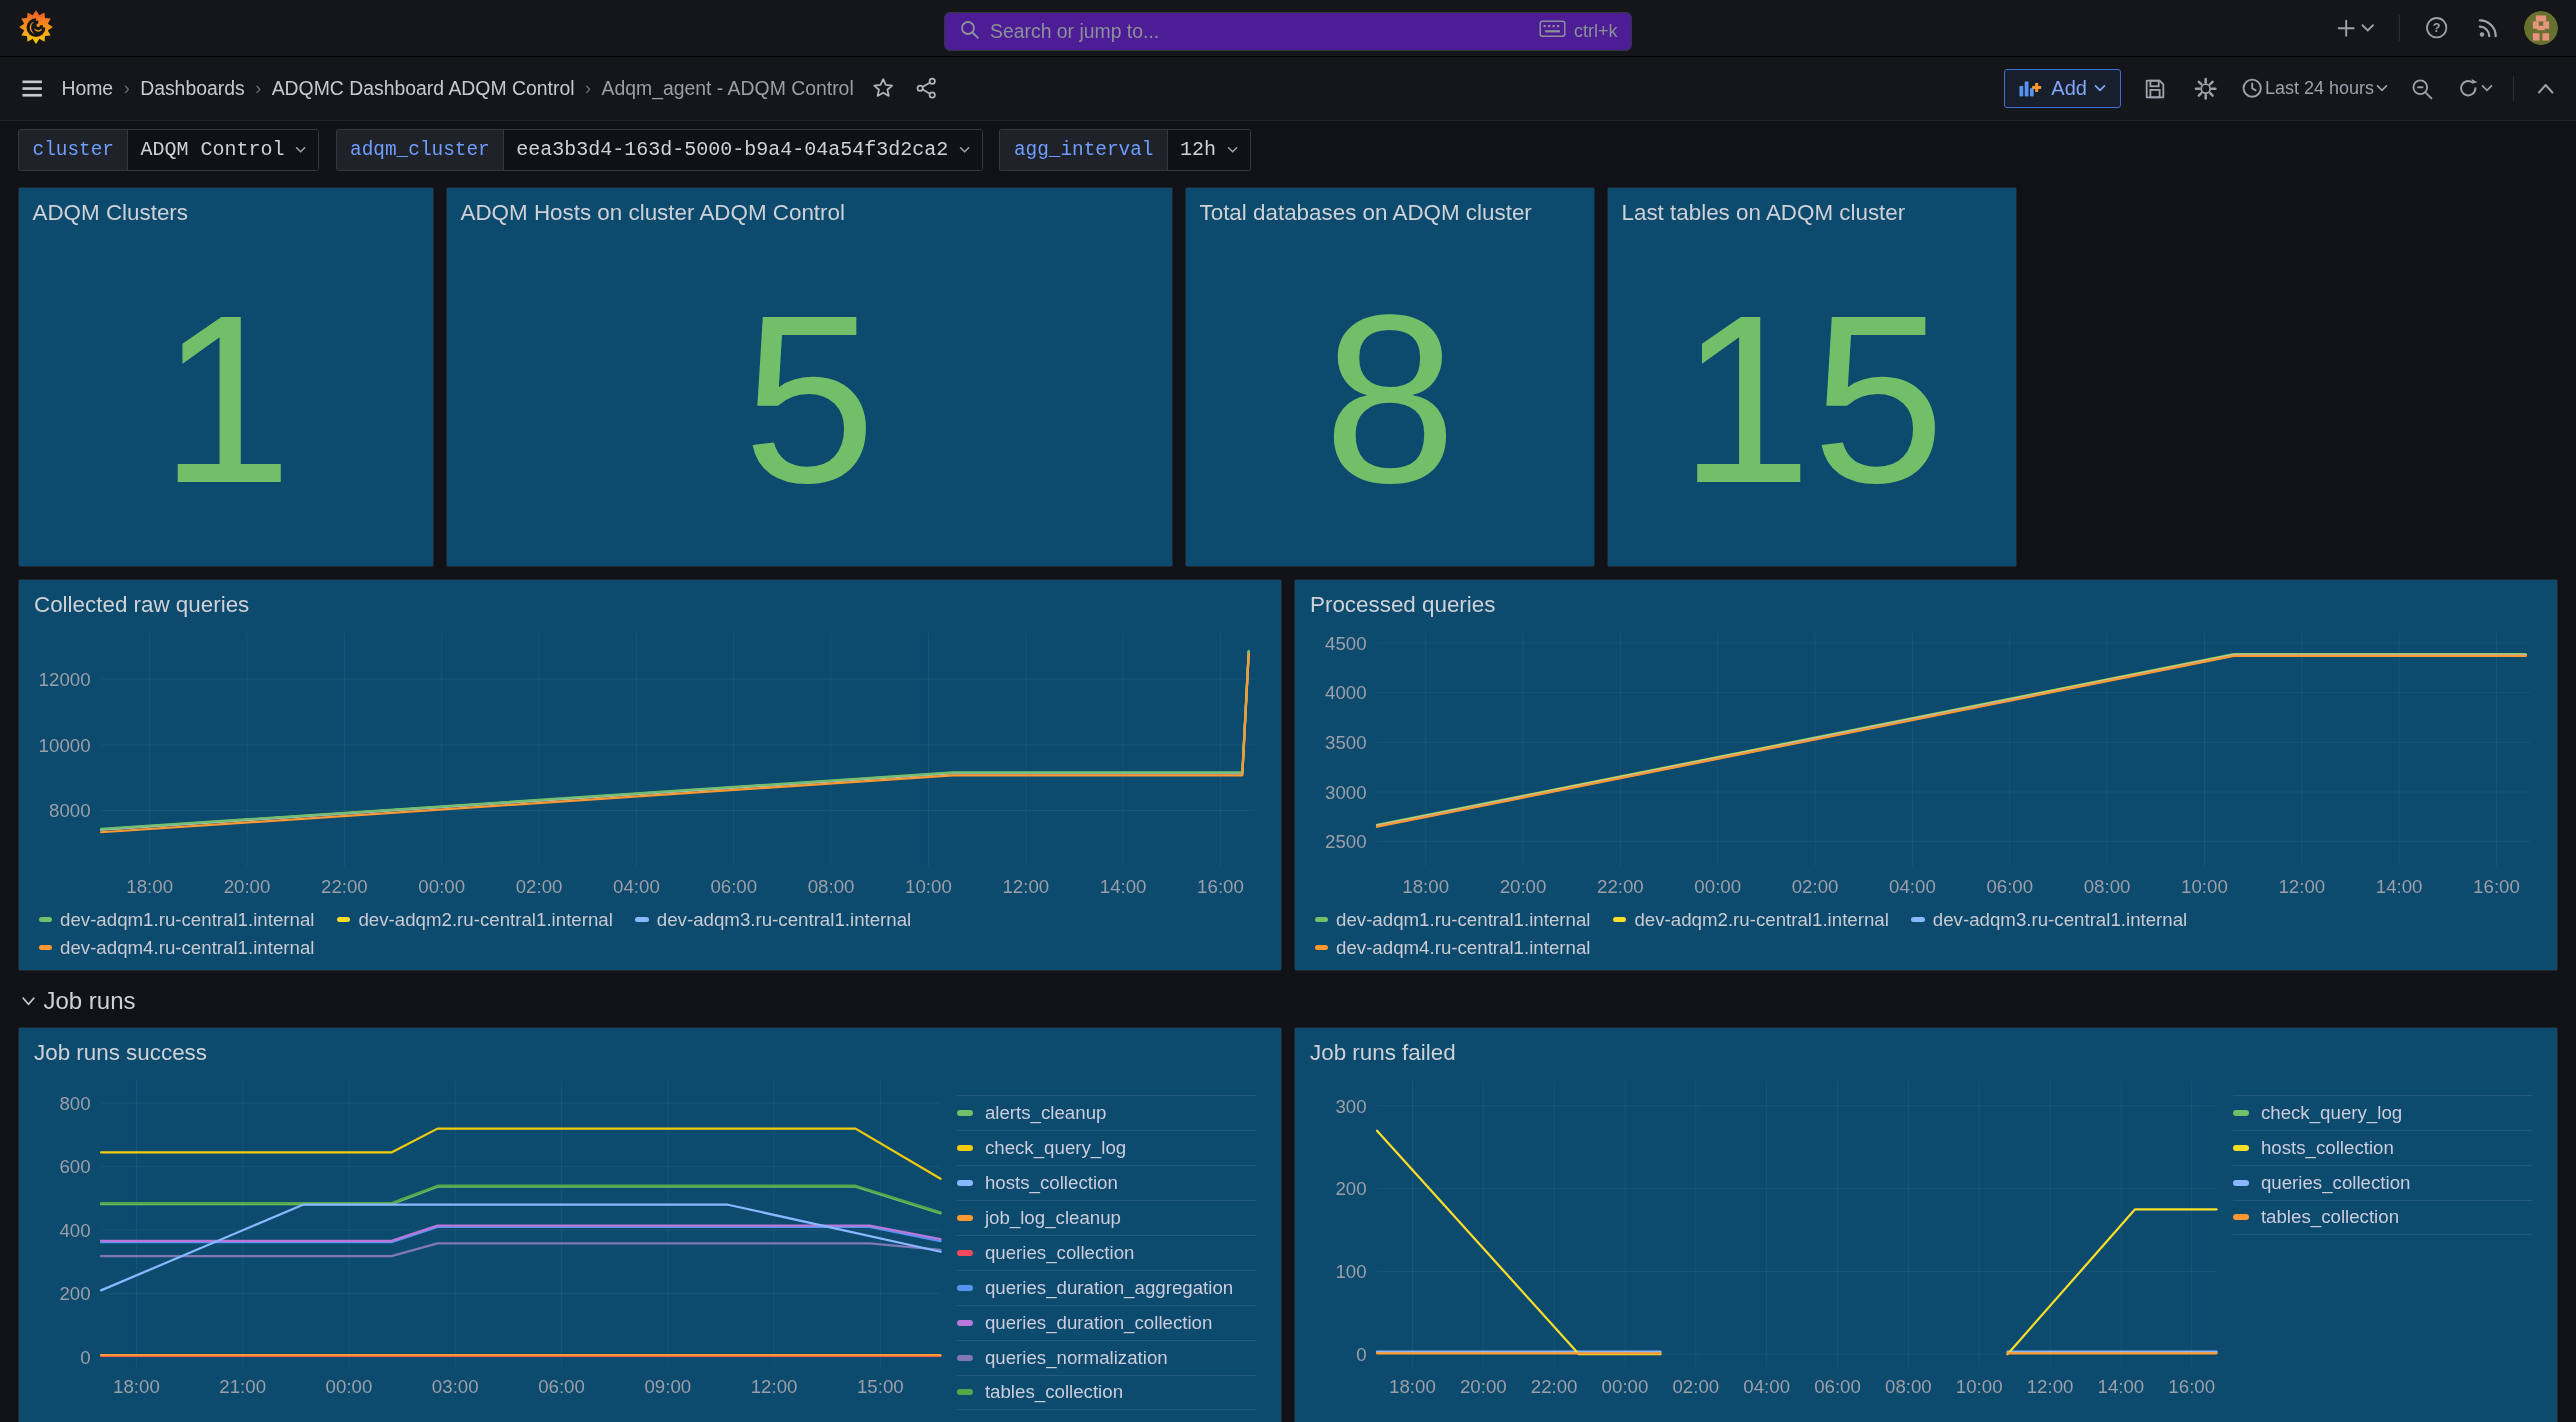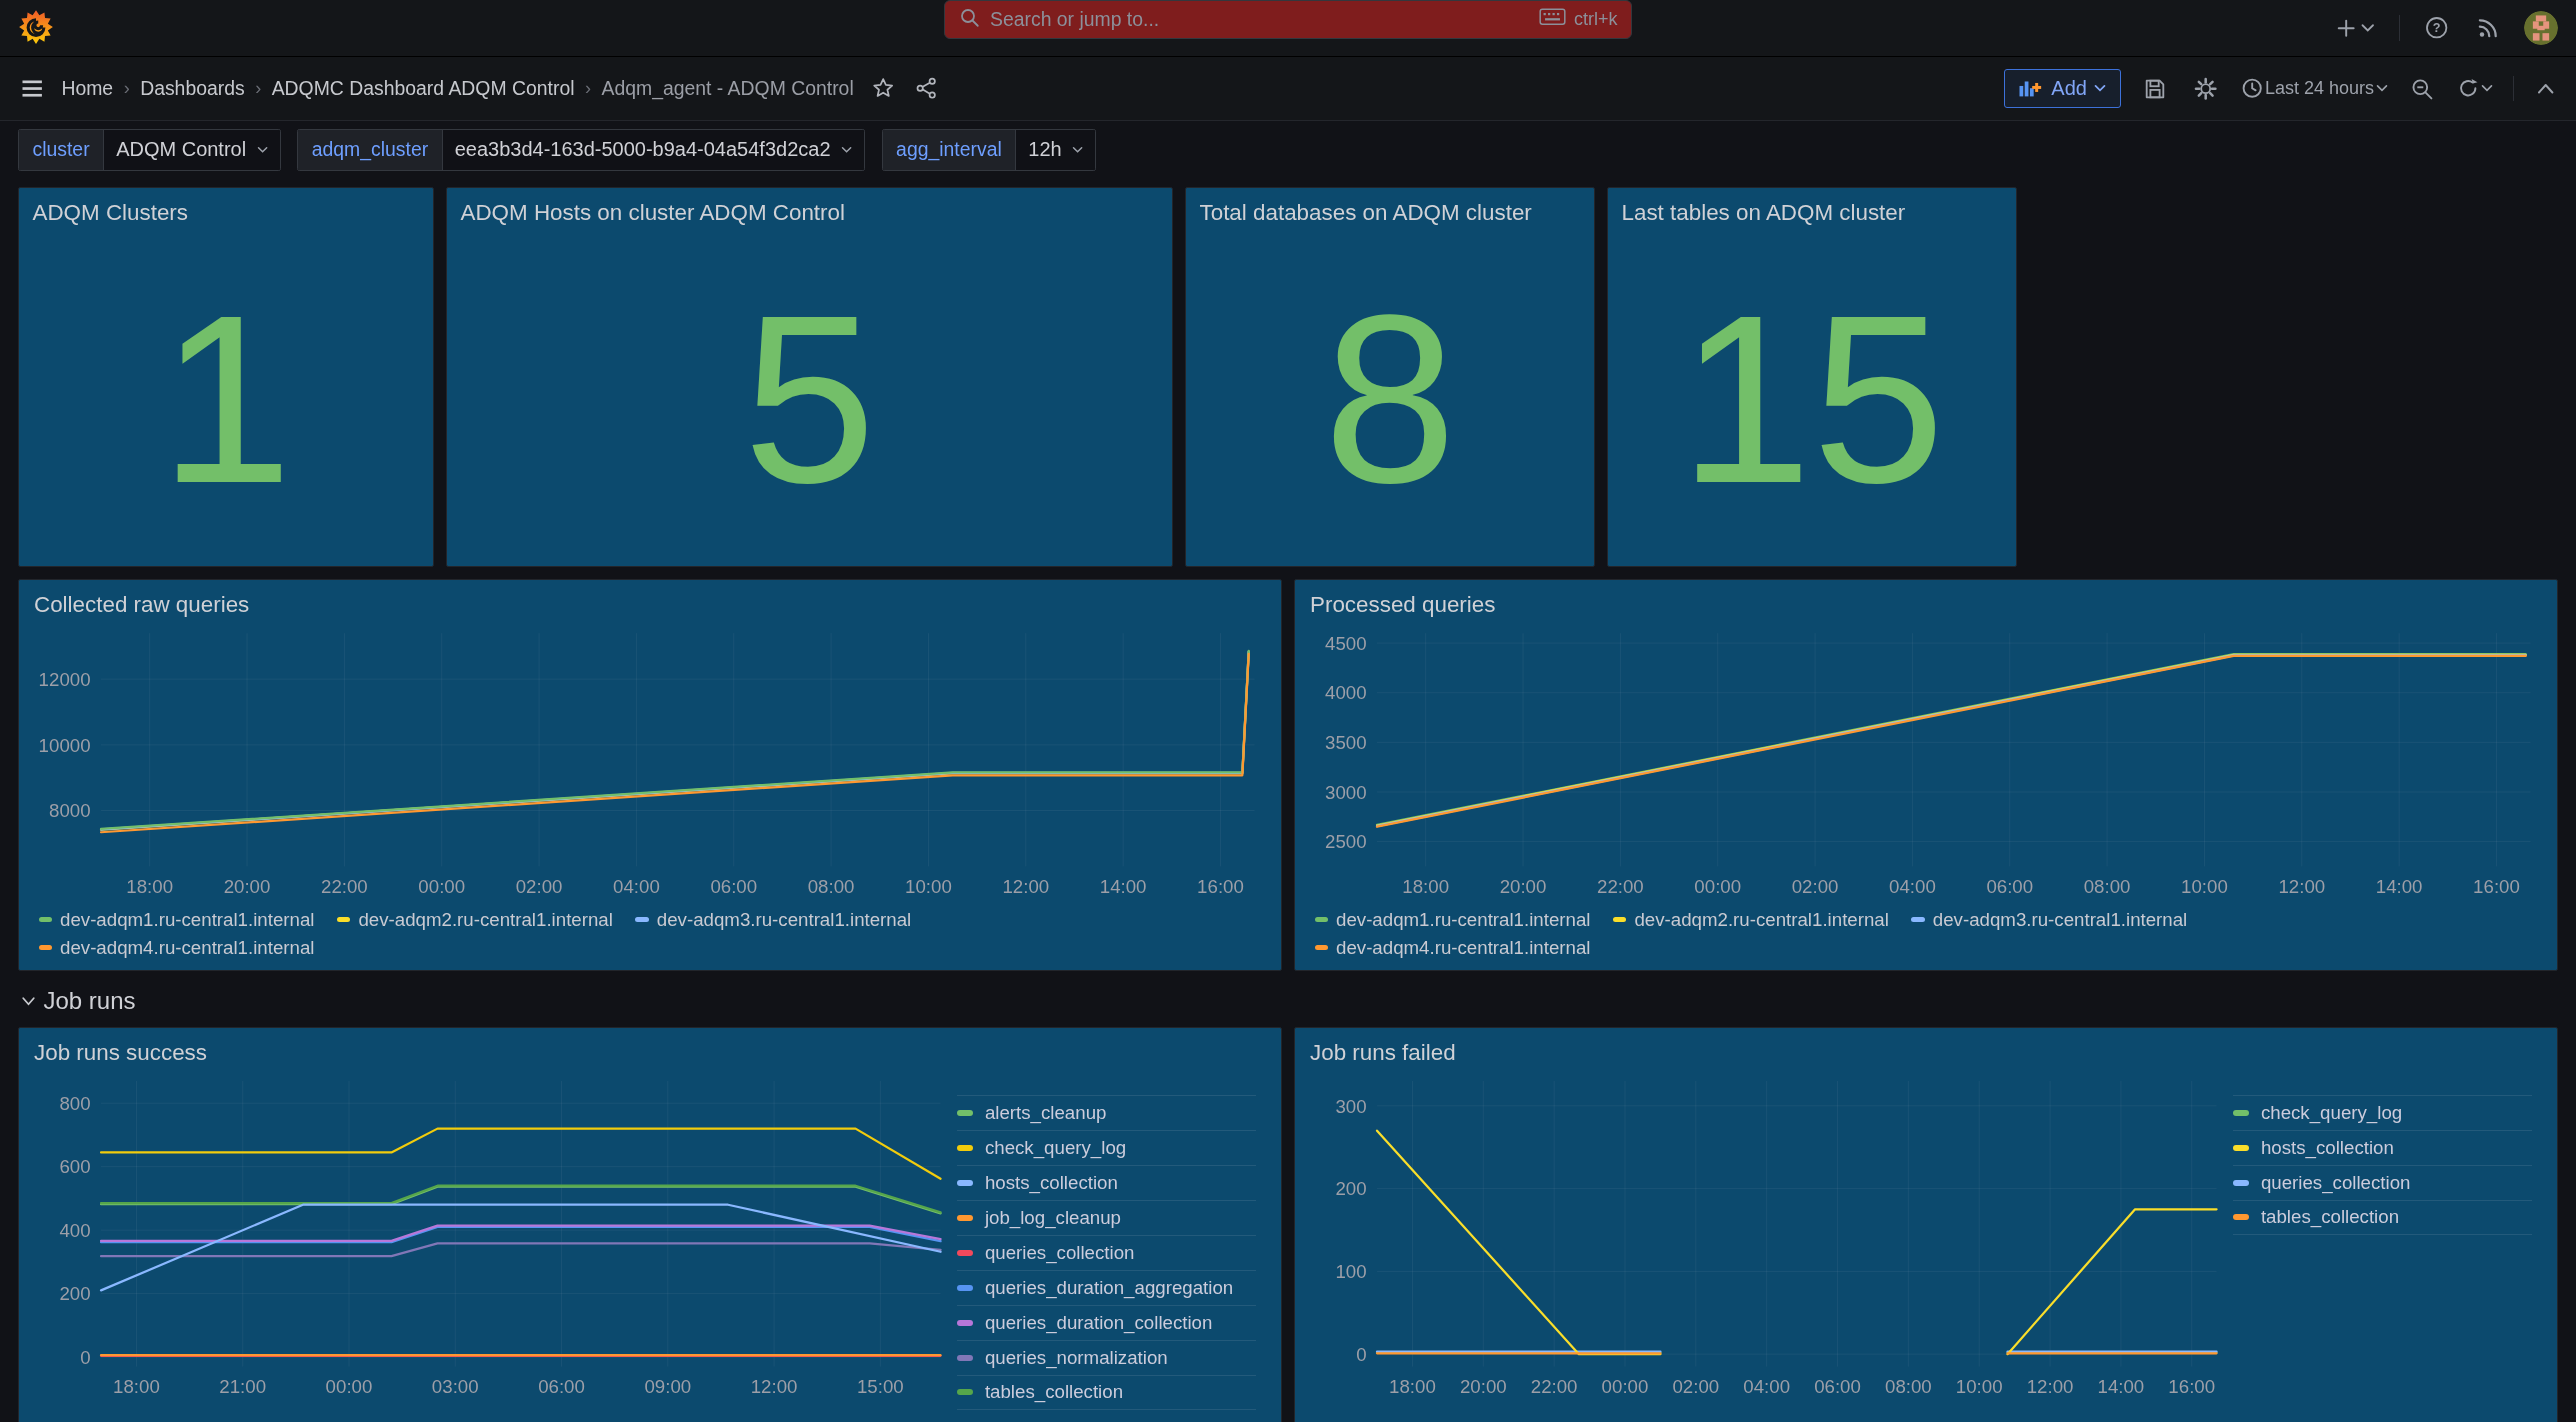--- a/index.html
+++ b/index.html
@@ -3,22 +3,22 @@
 <meta charset="utf-8">
 <style>
   * { margin:0; padding:0; box-sizing:border-box; }
   html,body { width:2576px; height:1423px; overflow:hidden; background:#111217;
               font-family:"Liberation Sans", sans-serif; color:#d0d1d6; }
 
   
   .topbar { position:relative; height:57px; background:#141619; border-bottom:0.7px solid #000;
             display:flex; align-items:center; padding:0 18px; }
   .logo { width:36px; height:36px; }
-  .searchbox { position:absolute; left:50%; top:0; transform:translateX(-50%);
-               width:688px; height:39px; background:#7f1d1d; border:0.7px solid #33373d;
+  .searchbox { position:absolute; left:50%; top:12px; transform:translateX(-50%);
+               width:688px; height:39px; background:#4c1d95; border:0.7px solid #33373d;
                border-radius:6px; display:flex; align-items:center; padding:0 13.5px; gap:10.5px;
                color:#8c909a; font-size:19.4px; }
   .searchbox .grow { flex:1; }
   .shortcut { display:flex; align-items:center; gap:7.5px; color:#8c909a; font-size:18px; }
   .top-right { margin-left:auto; display:flex; align-items:center; gap:21px; }
   .icon-btn { background:none; border:none; cursor:pointer; display:flex; align-items:center; gap:4.5px; padding:3px; }
   .vdiv { width:0.7px; height:25.4px; background:#2c2f36; }
   .avatar { width:34px; height:34px; border-radius:50%; overflow:hidden; }
 
   .toolbar { height:64px; background:#141619; border-bottom:0.7px solid #24262c;
@@ -26,21 +26,21 @@
   .crumbs { display:flex; align-items:center; gap:10.5px; font-size:19.4px;text-align:center; }
   .crumb { color:#c7c9ce; cursor:pointer; }
   .crumb.current { color:#9b9ea6; }
   .crumb-sep { color:#6b6e76; font-size:18px; }
   .tb-right { margin-left:auto; display:flex; align-items:center; gap:19.4px; }
   .add-btn { display:flex; align-items:center; gap:7.5px; height:39px; padding:0 13.5px;
              background:rgba(61,113,217,0.10); border:1.5px solid #3d71d9; border-radius:3px;
              color:#82a6f7; font-size:20px; cursor:pointer; }
   .tool-group { display:flex; align-items:center; gap:2px; color:#9da2ab; font-size:18px; cursor:pointer; }
 
-  .varbar { padding:7.5px 18px 10.5px 18px; display:flex; gap:16.4px; align-items:center; }
+  .varbar { padding:7.5px 18px 10.5px 18px; display:flex; gap:16.4px; align-items:center;font-family:Liberation Mono, monospace; }
   .varpill { display:flex; height:42px; border:0.7px solid #34383f; border-radius:2.2px; overflow:hidden; cursor:pointer; }
   .varpill .vlabel { background:#1f2228; color:#6e9fff; font-size:19.4px; display:flex; align-items:center;
                      padding:0 13.5px; border-right:0.7px solid #34383f; }
   .varpill .vvalue { background:#101116; color:#d0d1d6; font-size:20px; display:flex; align-items:center;
                      gap:10.5px; padding:0 12px; }
 
   
   .content { padding:6px 18px 0 18px; }
   .row { display:flex; gap:12px; margin-bottom:12px; }
   .panel { background:#0c4a6e; border:0.7px solid #22252b; border-radius:2.2px; position:relative; }

